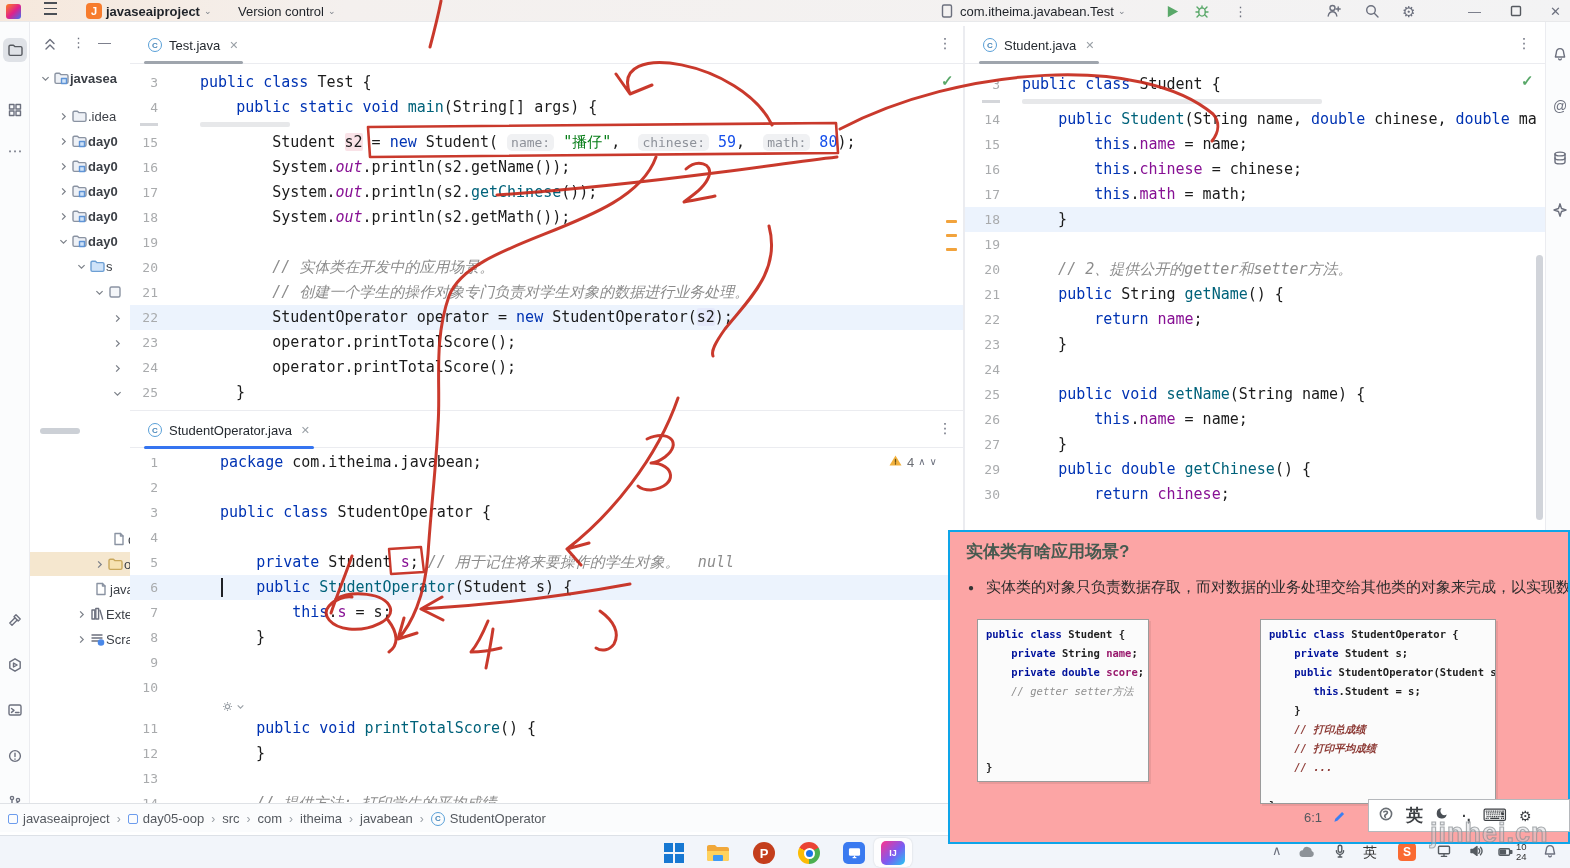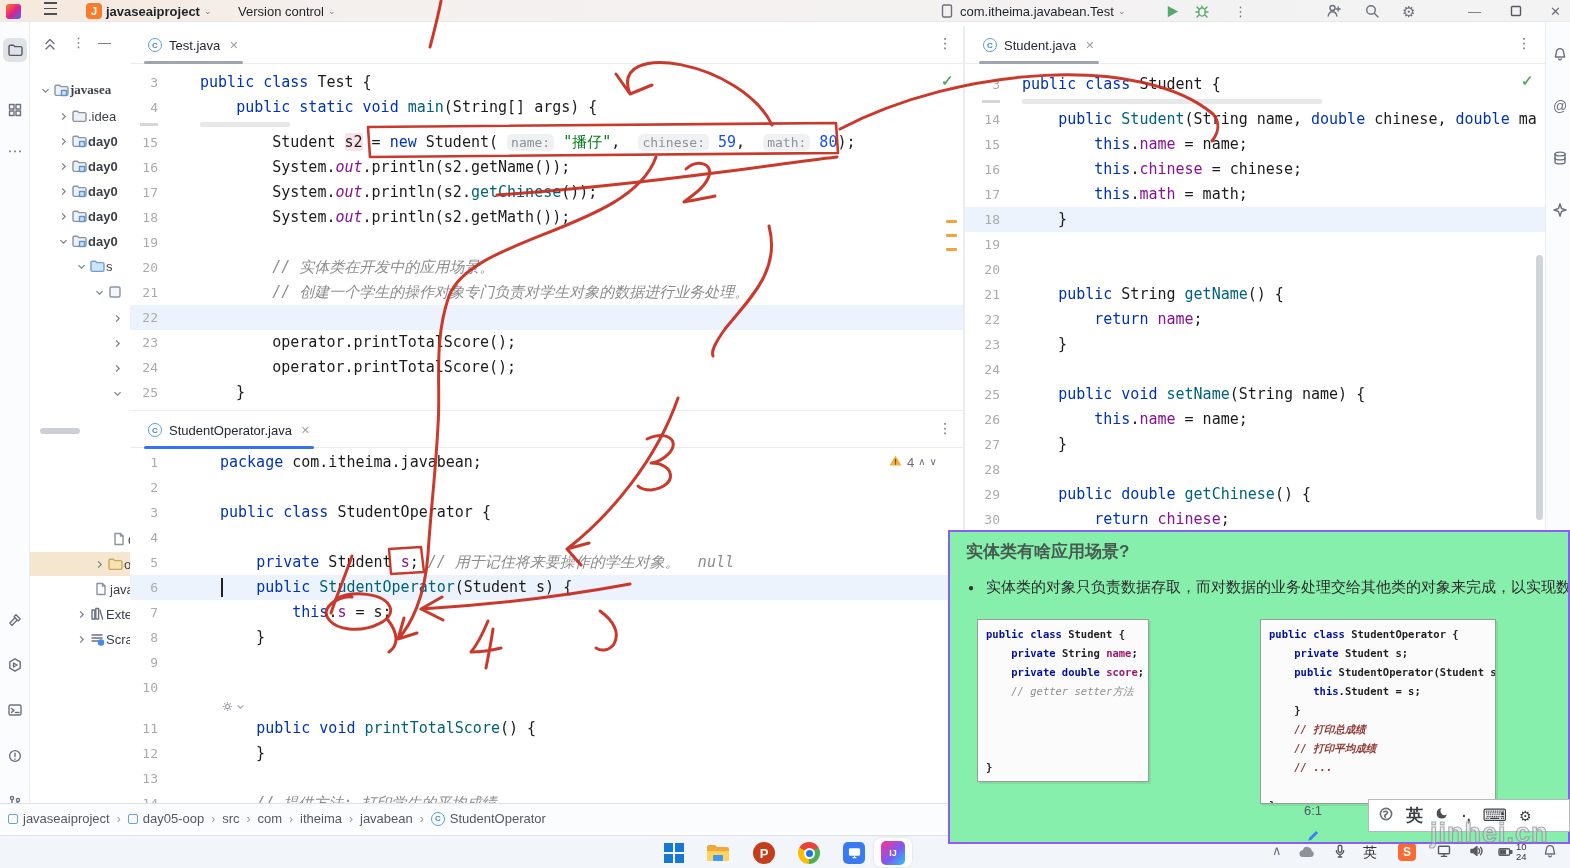--- a/index.html
+++ b/index.html
@@ -79,22 +79,22 @@
   .tk-hint{color:#8e929a;background:#f0f1f3;border-radius:5px;padding:1px 4px;font-size:13px;}
 
   .editor-extra{position:absolute;z-index:6;}
   .okcheck{color:#59a869;font-size:15px;font-weight:bold;}
   .warnbadge{display:flex;align-items:center;gap:4px;font-size:13px;color:#6b6e74;}
   .vdivider{position:absolute;left:963px;top:26px;width:2px;height:777px;background:#ebecf0;z-index:4;}
   .stripe{position:absolute;width:11px;height:3px;background:#f2a33c;border-radius:1px;z-index:6;}
   .vscroll{position:absolute;left:1536px;top:255px;width:7px;height:265px;background:#c9cdd4;border-radius:4px;opacity:.85;z-index:6;}
 
   
-  .slide{position:absolute;left:948px;top:530px;width:622px;height:314px;background:#86efac;
-    border:2px solid #8b5cf6;z-index:40;overflow:hidden;}
+  .slide{position:absolute;left:948px;top:530px;width:622px;height:314px;background:#fca5a5;
+    border:2px solid #0ea5e9;z-index:40;overflow:hidden;}
   .slide-title{position:absolute;left:16px;top:8px;font-size:17px;font-weight:bold;color:#475a50;}
   .slide-bullet{position:absolute;left:18px;top:46px;width:600px;white-space:nowrap;overflow:hidden;
     font-size:15px;color:#2b2b2b;display:flex;align-items:center;gap:12px;}
   .slide-bullet .dot{font-size:10px;color:#333;}
   .codebox{position:absolute;background:#fbfbfb;border:1px solid #9b9b9b;box-shadow:2px 2px 0 rgba(0,0,0,.07);
     padding:5px 8px;font:bold 10.5px/19px "DejaVu Sans Mono",monospace;white-space:pre;overflow:hidden;color:#1f1f1f;}
   #box1{left:27px;top:87px;width:172px;height:163px;}
   #box2{left:310px;top:87px;width:236px;height:185px;}
   .tk-kwb{color:#00129c;font-weight:bold;}
   .tk-defb{color:#1f1f1f;font-weight:bold;}
@@ -103,21 +103,21 @@
   .tk-cmtr{color:#8d3b36;font-weight:bold;font-style:italic;}
 
   
   .statusbar{position:absolute;left:0;top:803px;width:1570px;height:29px;background:#fbfcfd;
     border-top:1px solid #dfe2e6;z-index:10;}
   .bc{position:absolute;left:8px;top:0;height:29px;display:flex;align-items:center;gap:7px;
     font-size:13px;color:#55595f;white-space:nowrap;}
   .bc .sep{color:#9aa0a6;font-size:12px;}
   .micn{width:10px;height:10px;border:1.4px solid #6c9ced;border-radius:2px;display:inline-block;}
   .statusright{position:absolute;left:1304px;top:803px;height:29px;display:flex;align-items:center;gap:10px;
-    font-size:13px;color:#55595f;z-index:46;flex-direction:column;}
+    font-size:13px;color:#55595f;z-index:46;}
 
   
   .imebar{position:absolute;left:1368px;top:799px;width:202px;height:33px;background:#fff;
     border:1px solid #b5b8bc;display:flex;align-items:center;gap:12px;padding-left:9px;z-index:50;}
   .imebar .big{font-size:17px;color:#3c3f43;font-weight:bold;}
 
   
   .taskbar{position:absolute;left:0;top:835px;width:1570px;height:33px;background:#f2f5fa;
     border-top:1px solid #dde1e7;z-index:30;}
   .tkapp{position:absolute;top:5px;width:24px;height:24px;display:flex;align-items:center;justify-content:center;}
@@ -296,21 +296,21 @@
 
   <div class="projpanel">
     <div class="phead">
       <span style="left:12px" id="ic-collapse"><svg width="16" height="16" viewBox="0 0 16 16" fill="none" stroke="#6c707e" stroke-width="1.4" stroke-linecap="round" stroke-linejoin="round">
             <path d="M4 7.5 8 3.5l4 4M4 13l4-4 4 4"></path>
           </svg></span>
       <span style="left:42px" class="glyph">⋮</span>
       <span style="left:68px" class="glyph">—</span>
     </div>
     <div id="treerows">
-        <div class="trow b" style="top: 52px; padding-left: 8px; font-family: Liberation Serif, serif;">
+        <div class="trow b" style="top: 40px; padding-left: 8px;">
           <span class="tchev">
             <svg width="11" height="11" viewBox="0 0 16 16" fill="none" stroke="#7d828a" stroke-width="1.8">
               <path d="M3.5 6 8 10.5 12.5 6"></path>
             </svg>
           </span>
           <span class="tic">
             <svg width="16" height="16" viewBox="0 0 16 16" fill="none" stroke="#8a93a2" stroke-width="1.4" stroke-linecap="round" stroke-linejoin="round">
               <path d="M2 4.6c0-.8.6-1.4 1.4-1.4h3l1.4 1.4h5.8c.8 0 1.4.6 1.4 1.4v6c0 .8-.6 1.4-1.4 1.4H3.4c-.8 0-1.4-.6-1.4-1.4z" fill="#eef1f6"></path>
               <rect x="8.5" y="8.5" width="5" height="5" fill="#cfe3f9" stroke="#5f94d6"></rect>
             </svg>
@@ -583,20 +583,21 @@
       <div class="crow">
         <span class="ln">20</span>
         <pre class="ct"><span class="tk-cmt">        // 实体类在开发中的应用场景。</span></pre>
       </div>
       <div class="crow">
         <span class="ln">21</span>
         <pre class="ct"><span class="tk-cmt">        // 创建一个学生的操作对象专门负责对学生对象的数据进行业务处理。</span></pre>
       </div>
       <div class="crow caret">
         <span class="ln">22</span>
+        <pre class="ct"><span class="tk-def">        StudentOperator operator = </span><span class="tk-kw">new</span><span class="tk-def"> StudentOperator(</span><span class="tk-hlv2">s2</span><span class="tk-def">);</span></pre>
       </div>
       <div class="crow">
         <span class="ln">23</span>
         <pre class="ct"><span class="tk-def">        operator.printTotalScore();</span></pre>
       </div>
       <div class="crow">
         <span class="ln">24</span>
         <pre class="ct"><span class="tk-def">        operator.printTotalScore();</span></pre>
       </div>
       <div class="crow">
@@ -700,20 +701,21 @@
       <div class="crow caret">
         <span class="ln">18</span>
         <pre class="ct"><span class="tk-def">    }</span></pre>
       </div>
       <div class="crow">
         <span class="ln">19</span>
         <pre class="ct"></pre>
       </div>
       <div class="crow">
         <span class="ln">20</span>
+        <pre class="ct"><span class="tk-cmt">    // 2、提供公开的getter和setter方法。</span></pre>
       </div>
       <div class="crow">
         <span class="ln">21</span>
         <pre class="ct"><span class="tk-def">    </span><span class="tk-kw">public</span><span class="tk-def"> String </span><span class="tk-mth">getName</span><span class="tk-def">() {</span></pre>
       </div>
       <div class="crow">
         <span class="ln">22</span>
         <pre class="ct"><span class="tk-def">        </span><span class="tk-kw">return</span><span class="tk-def"> </span><span class="tk-fld">name</span><span class="tk-def">;</span></pre>
       </div>
       <div class="crow">
@@ -728,24 +730,20 @@
         <span class="ln">25</span>
         <pre class="ct"><span class="tk-def">    </span><span class="tk-kw">public void </span><span class="tk-mth">setName</span><span class="tk-def">(String name) {</span></pre>
       </div>
       <div class="crow">
         <span class="ln">26</span>
         <pre class="ct"><span class="tk-def">        </span><span class="tk-kw">this</span><span class="tk-def">.</span><span class="tk-fld">name</span><span class="tk-def"> = name;</span></pre>
       </div>
       <div class="crow">
         <span class="ln">27</span>
         <pre class="ct"><span class="tk-def">    }</span></pre>
-      </div>
-      <div class="crow">
-        <span class="ln">28</span>
-        <pre class="ct"></pre>
       </div>
       <div class="crow">
         <span class="ln">29</span>
         <pre class="ct"><span class="tk-def">    </span><span class="tk-kw">public double </span><span class="tk-mth">getChinese</span><span class="tk-def">() {</span></pre>
       </div>
       <div class="crow">
         <span class="ln">30</span>
         <pre class="ct"><span class="tk-def">        </span><span class="tk-kw">return</span><span class="tk-def"> </span><span class="tk-fld">chinese</span><span class="tk-def">;</span></pre>
       </div>
     </div>

